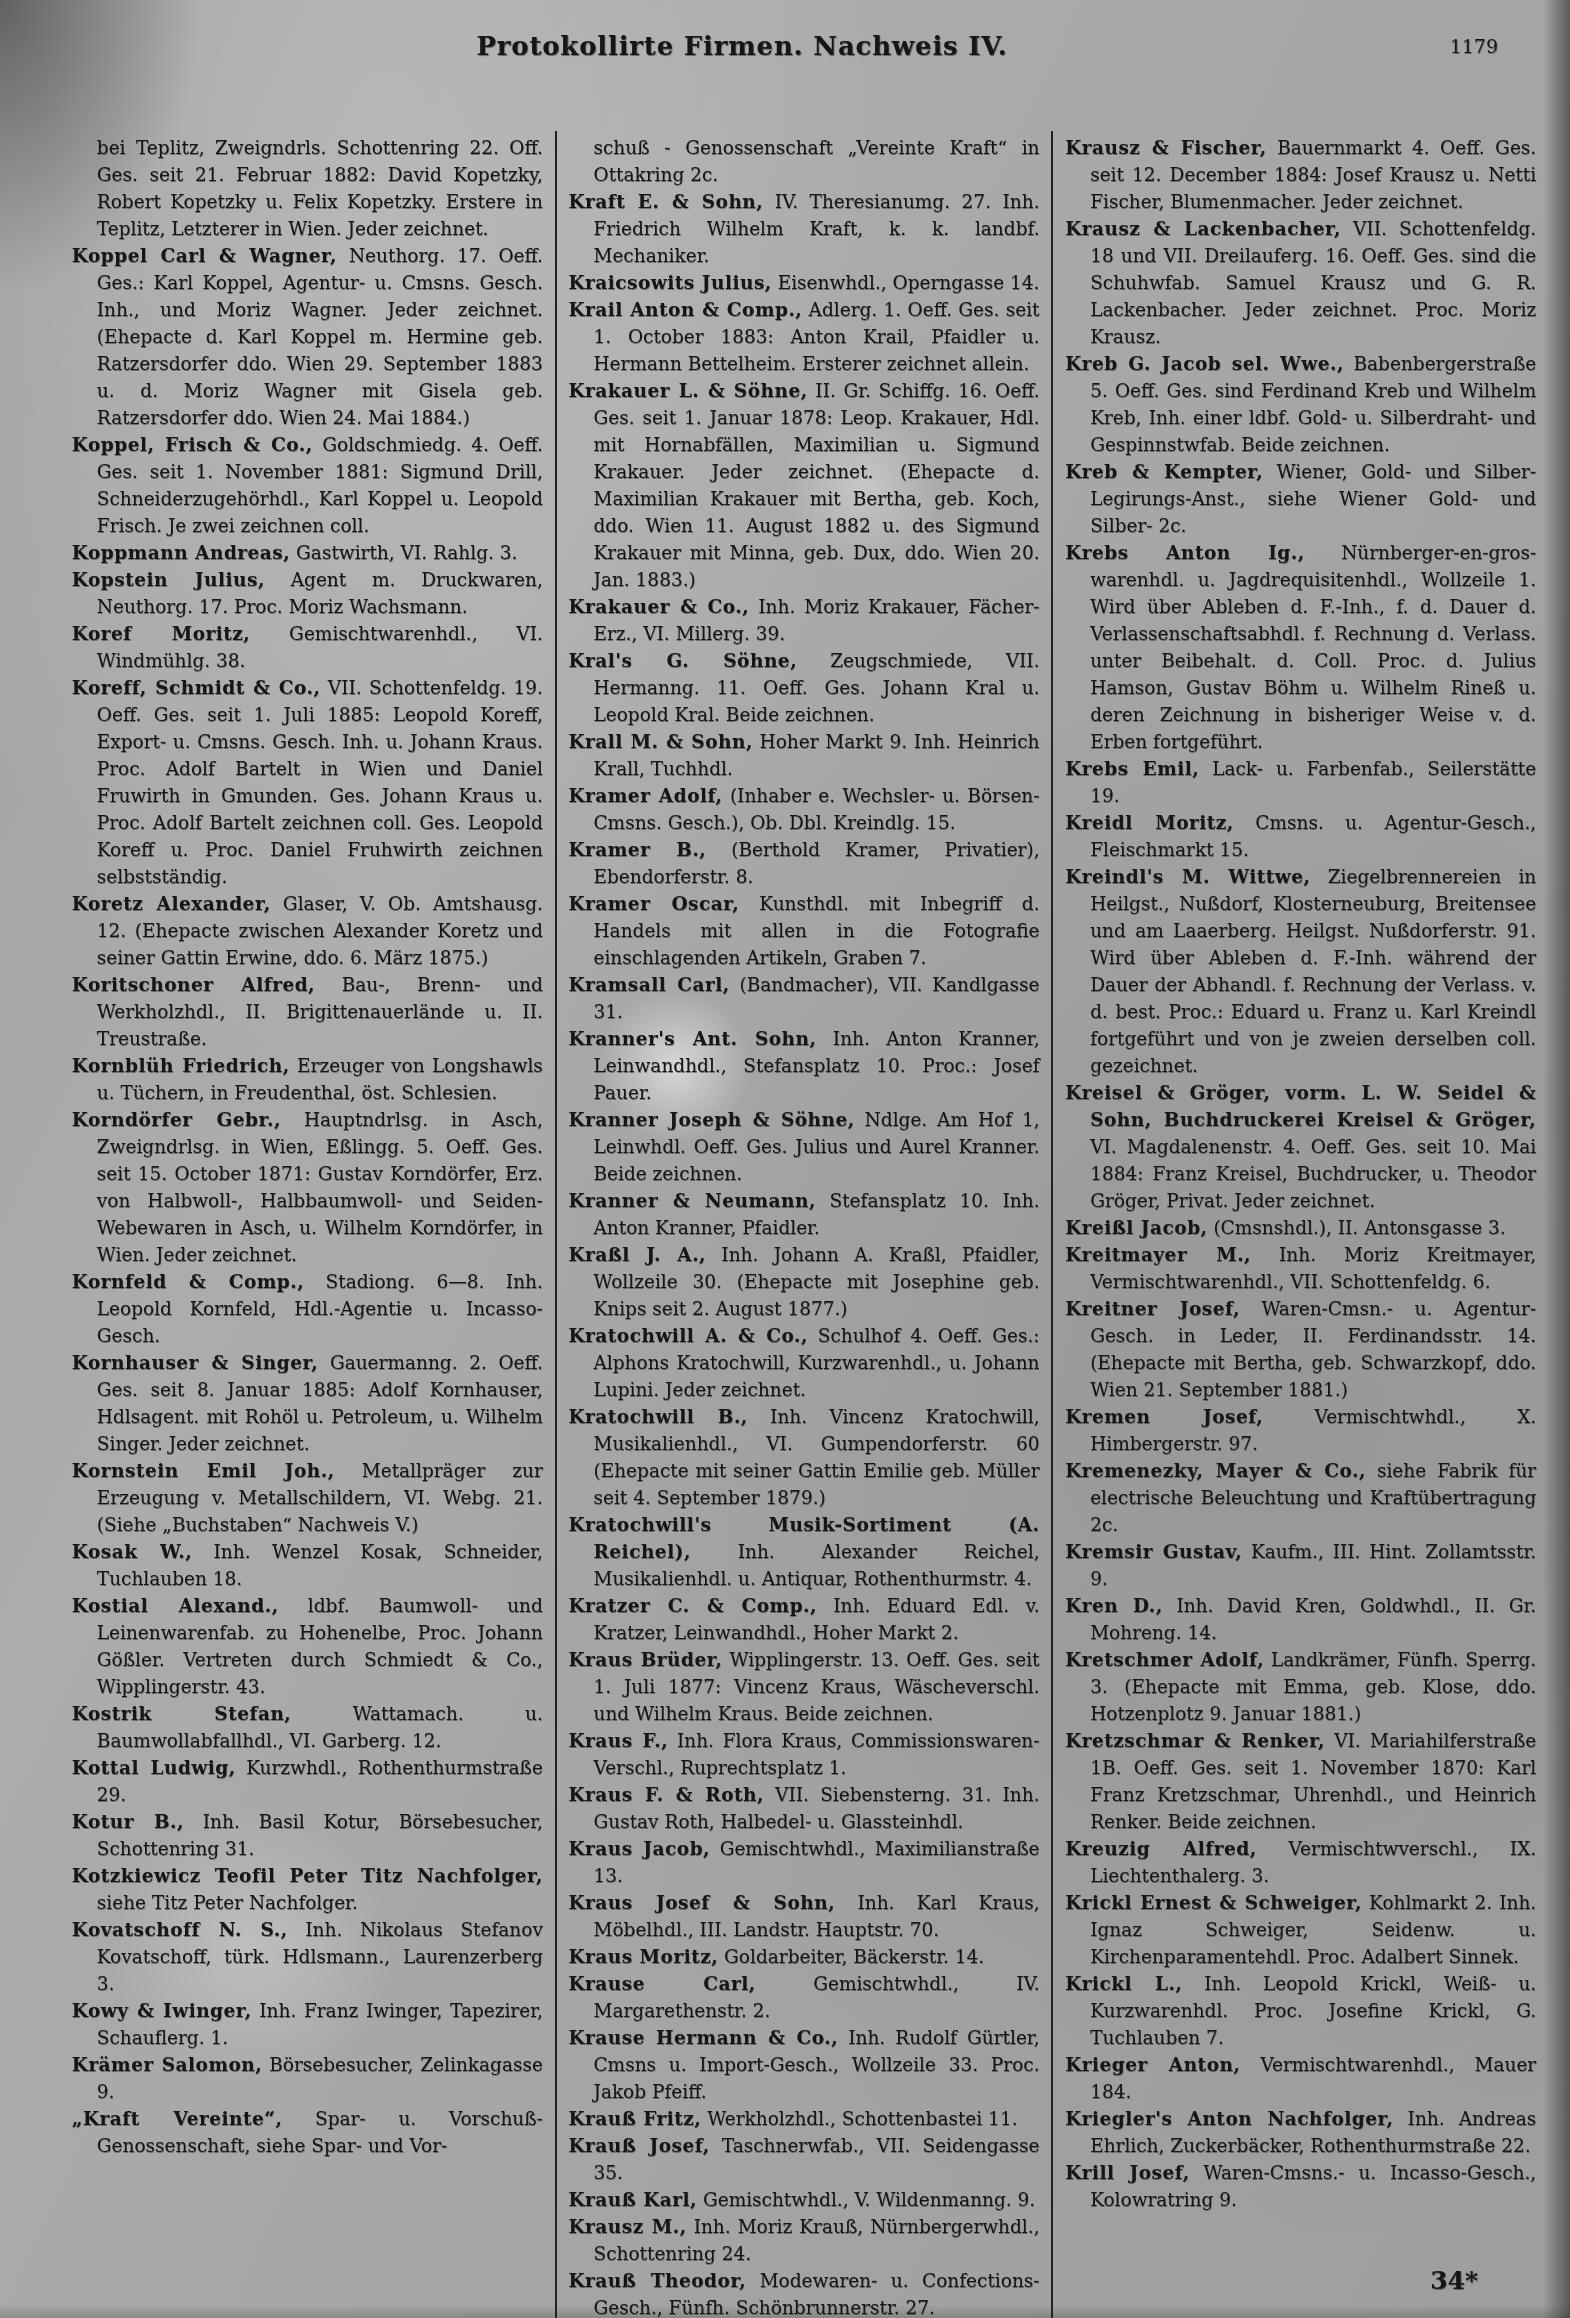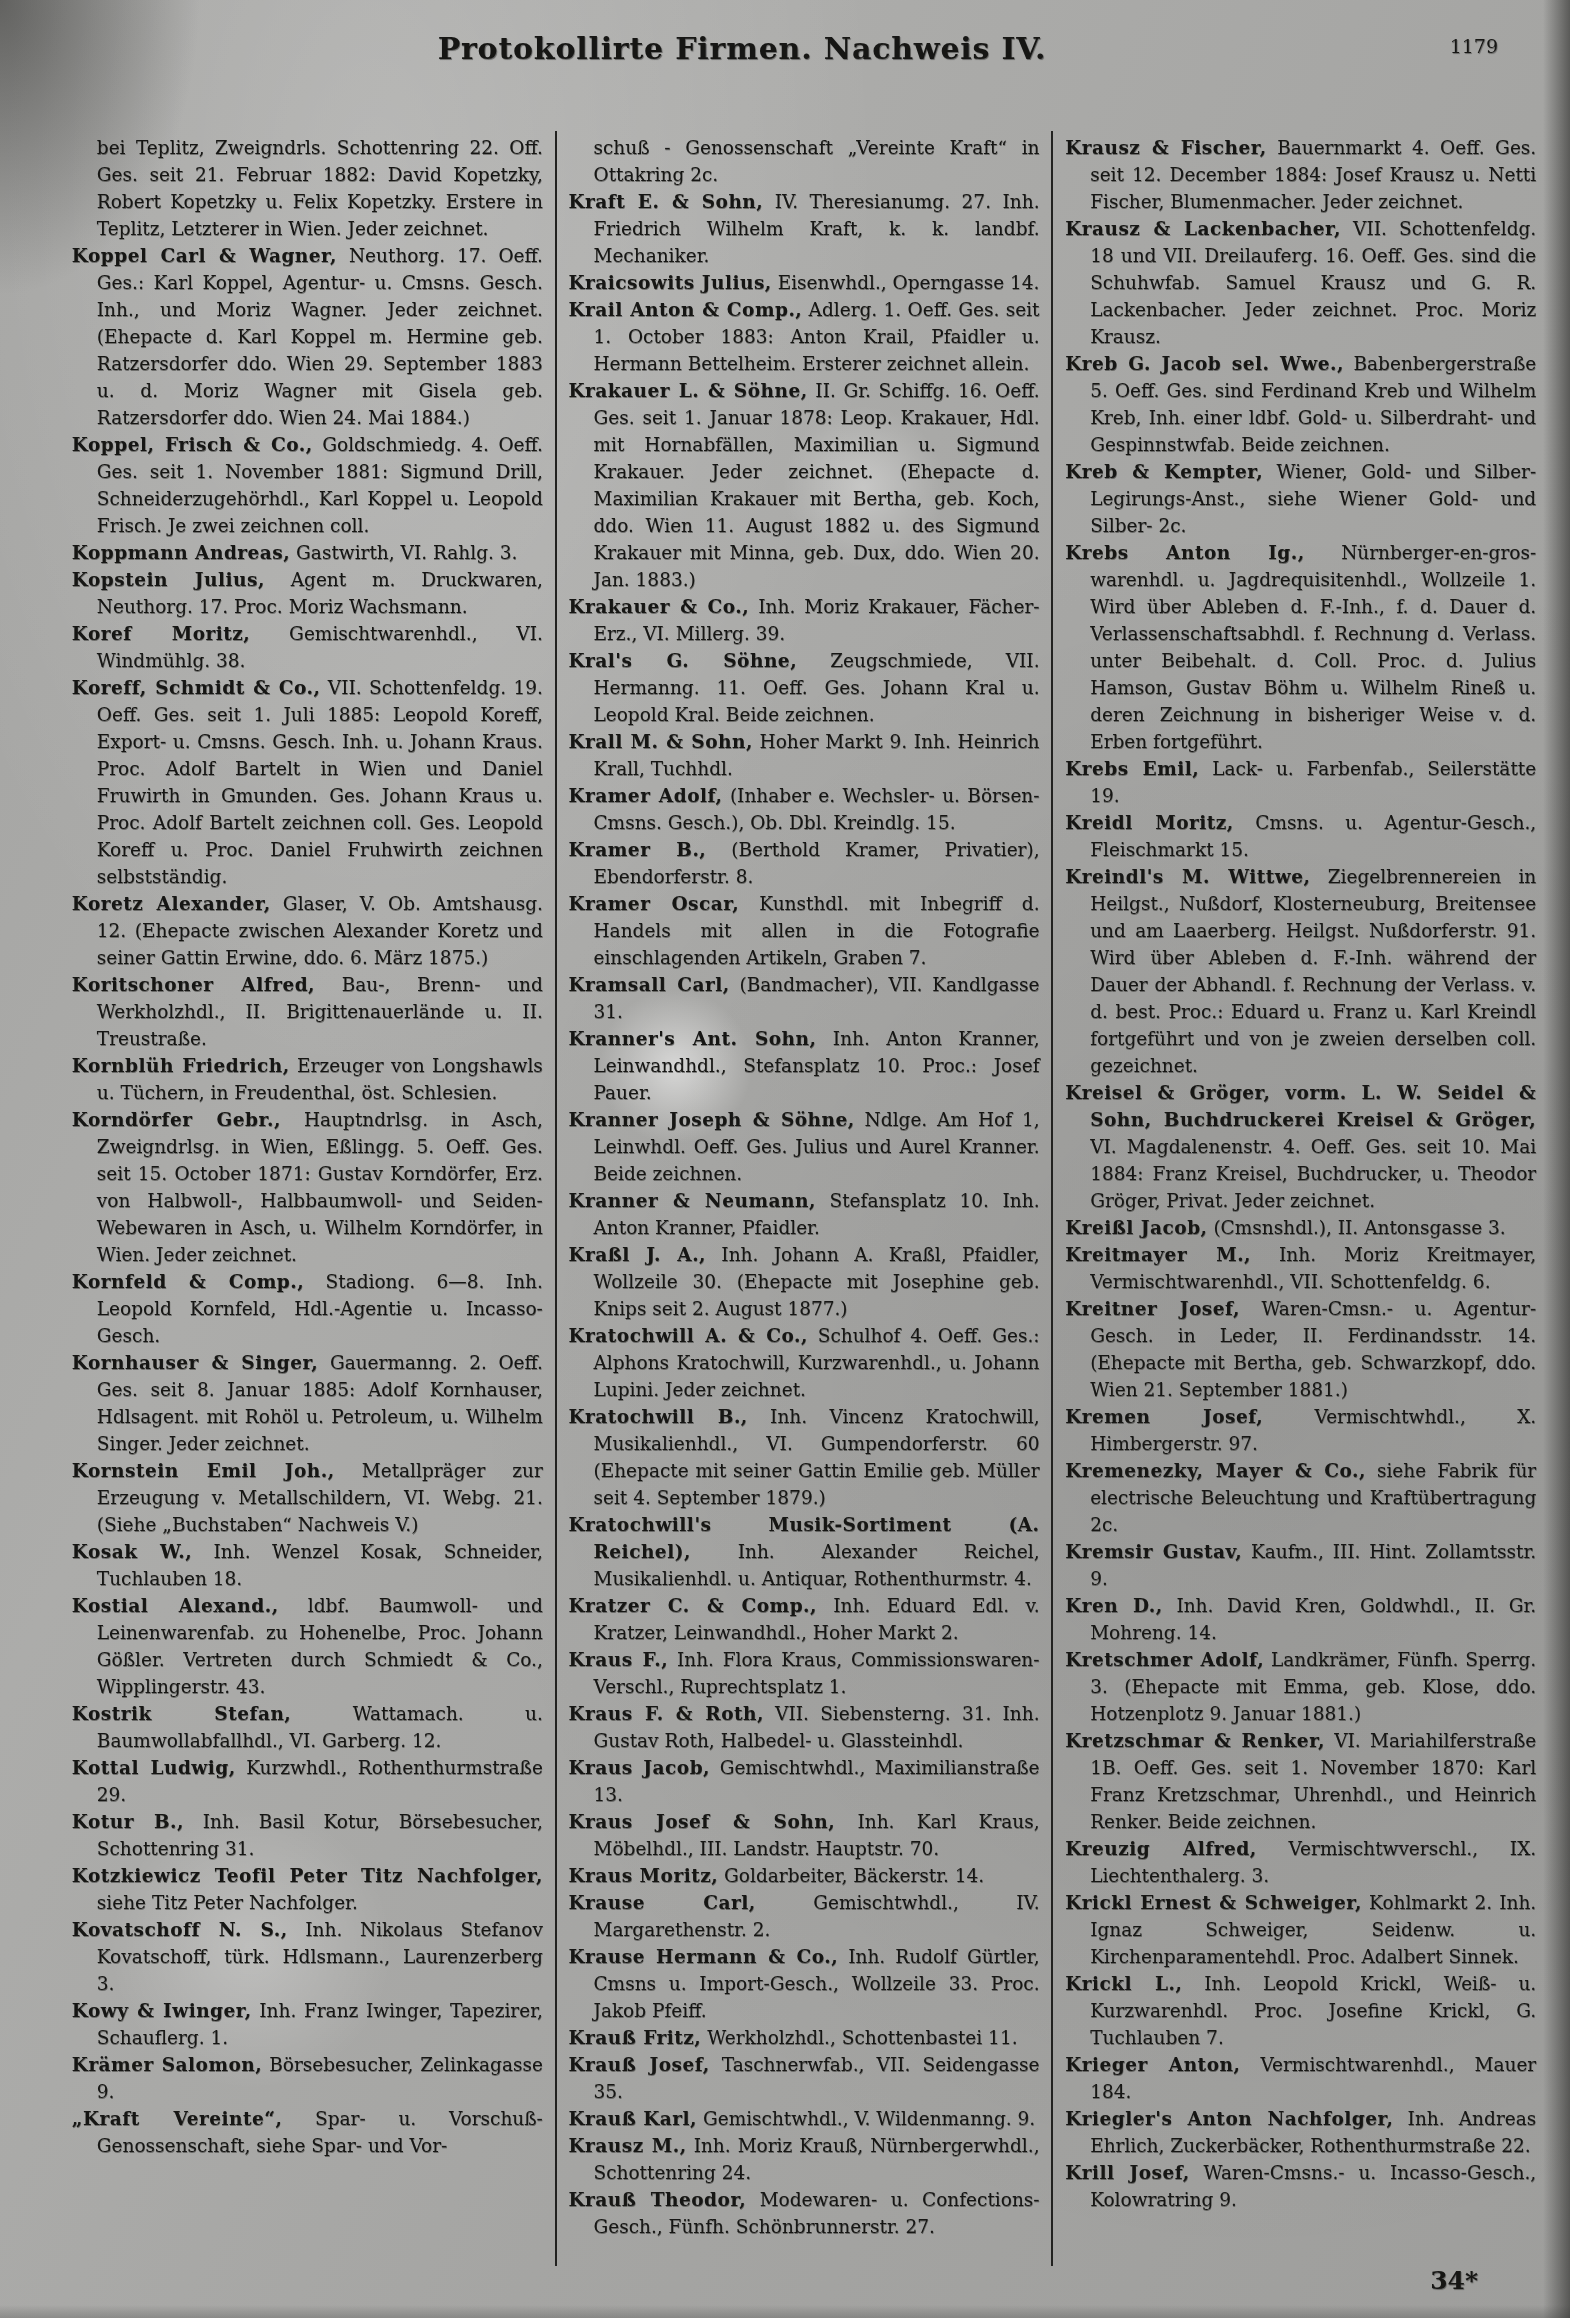--- a/index.html
+++ b/index.html
@@ -15,21 +15,21 @@
       radial-gradient(ellipse at 24% 8%, rgba(255,255,255,.18), rgba(255,255,255,0) 30%),
       radial-gradient(ellipse at 80% 60%, rgba(0,0,0,.07), rgba(0,0,0,0) 45%),
       linear-gradient(115deg,#a3a3a1 0%,#acacaa 30%,#a5a5a3 60%,#9e9e9c 100%);
   }
   .edge-right{position:absolute;top:0;right:0;width:27px;height:100%;
     background:linear-gradient(to right, rgba(40,40,38,0), rgba(40,40,38,.6));}
   .edge-bottom{position:absolute;bottom:0;left:0;width:100%;height:14px;
     background:linear-gradient(to bottom, rgba(40,40,38,0), rgba(40,40,38,.25));}
   .header{position:relative;height:80px;}
   .title{position:absolute;left:0;right:86px;top:31px;text-align:center;
-    font-weight:bold;font-size:30px;letter-spacing:0.8px;
+    font-weight:bold;font-size:26px;letter-spacing:0.8px;
     text-shadow:0.8px 0.8px 0.8px rgba(10,10,10,.45);}
   .pagenum{position:absolute;right:72px;top:35px;font-size:19px;
     text-shadow:0.8px 0.8px 0.8px rgba(10,10,10,.4);}
   .cols{display:flex;align-items:stretch;min-height:2183px;
     padding:3.1px 22px 0 60px;}
   .col{flex:1 1 0;padding:3.1px 11.8px 0 11.8px;margin-top:48px;}
   .col + .col{border-left:2.4px solid #222220;}
   .entry{margin:0;font-size:18.5px;line-height:27px;text-align:justify;
     padding-left:25px;text-indent:-25px;
     text-shadow:0.4px 0.5px 0.6px rgba(12,12,10,.4);}
@@ -87,20 +87,21 @@
       <p class="entry"><b class="fname">Kramer Oscar,</b> <span>Kunsthdl. mit Inbegriff d. Handels mit allen in die Fotografie einschlagenden Artikeln, Graben 7.</span></p>
       <p class="entry"><b class="fname">Kramsall Carl,</b> <span>(Bandmacher), VII. Kandlgasse 31.</span></p>
       <p class="entry"><b class="fname">Kranner's Ant. Sohn,</b> <span>Inh. Anton Kranner, Leinwandhdl., Stefansplatz 10. Proc.: Josef Pauer.</span></p>
       <p class="entry"><b class="fname">Kranner Joseph &amp; Söhne,</b> <span>Ndlge. Am Hof 1, Leinwhdl. Oeff. Ges. Julius und Aurel Kranner. Beide zeichnen.</span></p>
       <p class="entry"><b class="fname">Kranner &amp; Neumann,</b> <span>Stefansplatz 10. Inh. Anton Kranner, Pfaidler.</span></p>
       <p class="entry"><b class="fname">Kraßl J. A.,</b> <span>Inh. Johann A. Kraßl, Pfaidler, Wollzeile 30. (Ehepacte mit Josephine geb. Knips seit 2. August 1877.)</span></p>
       <p class="entry"><b class="fname">Kratochwill A. &amp; Co.,</b> <span>Schulhof 4. Oeff. Ges.: Alphons Kratochwill, Kurzwarenhdl., u. Johann Lupini. Jeder zeichnet.</span></p>
       <p class="entry"><b class="fname">Kratochwill B.,</b> <span>Inh. Vincenz Kratochwill, Musikalienhdl., VI. Gumpendorferstr. 60 (Ehepacte mit seiner Gattin Emilie geb. Müller seit 4. September 1879.)</span></p>
       <p class="entry"><b class="fname">Kratochwill's Musik-Sortiment (A. Reichel),</b> <span>Inh. Alexander Reichel, Musikalienhdl. u. Antiquar, Rothenthurmstr. 4.</span></p>
       <p class="entry"><b class="fname">Kratzer C. &amp; Comp.,</b> <span>Inh. Eduard Edl. v. Kratzer, Leinwandhdl., Hoher Markt 2.</span></p>
+      <p class="entry"><b class="fname">Kraus Brüder,</b> <span>Wipplingerstr. 13. Oeff. Ges. seit 1. Juli 1877: Vincenz Kraus, Wäscheverschl. und Wilhelm Kraus. Beide zeichnen.</span></p>
       <p class="entry"><b class="fname">Kraus F.,</b> <span>Inh. Flora Kraus, Commissionswaren-Verschl., Ruprechtsplatz 1.</span></p>
       <p class="entry"><b class="fname">Kraus F. &amp; Roth,</b> <span>VII. Siebensterng. 31. Inh. Gustav Roth, Halbedel- u. Glassteinhdl.</span></p>
       <p class="entry"><b class="fname">Kraus Jacob,</b> <span>Gemischtwhdl., Maximilianstraße 13.</span></p>
       <p class="entry"><b class="fname">Kraus Josef &amp; Sohn,</b> <span>Inh. Karl Kraus, Möbelhdl., III. Landstr. Hauptstr. 70.</span></p>
       <p class="entry"><b class="fname">Kraus Moritz,</b> <span>Goldarbeiter, Bäckerstr. 14.</span></p>
       <p class="entry"><b class="fname">Krause Carl,</b> <span>Gemischtwhdl., IV. Margarethenstr. 2.</span></p>
       <p class="entry"><b class="fname">Krause Hermann &amp; Co.,</b> <span>Inh. Rudolf Gürtler, Cmsns u. Import-Gesch., Wollzeile 33. Proc. Jakob Pfeiff.</span></p>
       <p class="entry"><b class="fname">Krauß Fritz,</b> <span>Werkholzhdl., Schottenbastei 11.</span></p>
       <p class="entry"><b class="fname">Krauß Josef,</b> <span>Taschnerwfab., VII. Seidengasse 35.</span></p>
       <p class="entry"><b class="fname">Krauß Karl,</b> <span>Gemischtwhdl., V. Wildenmanng. 9.</span></p>

